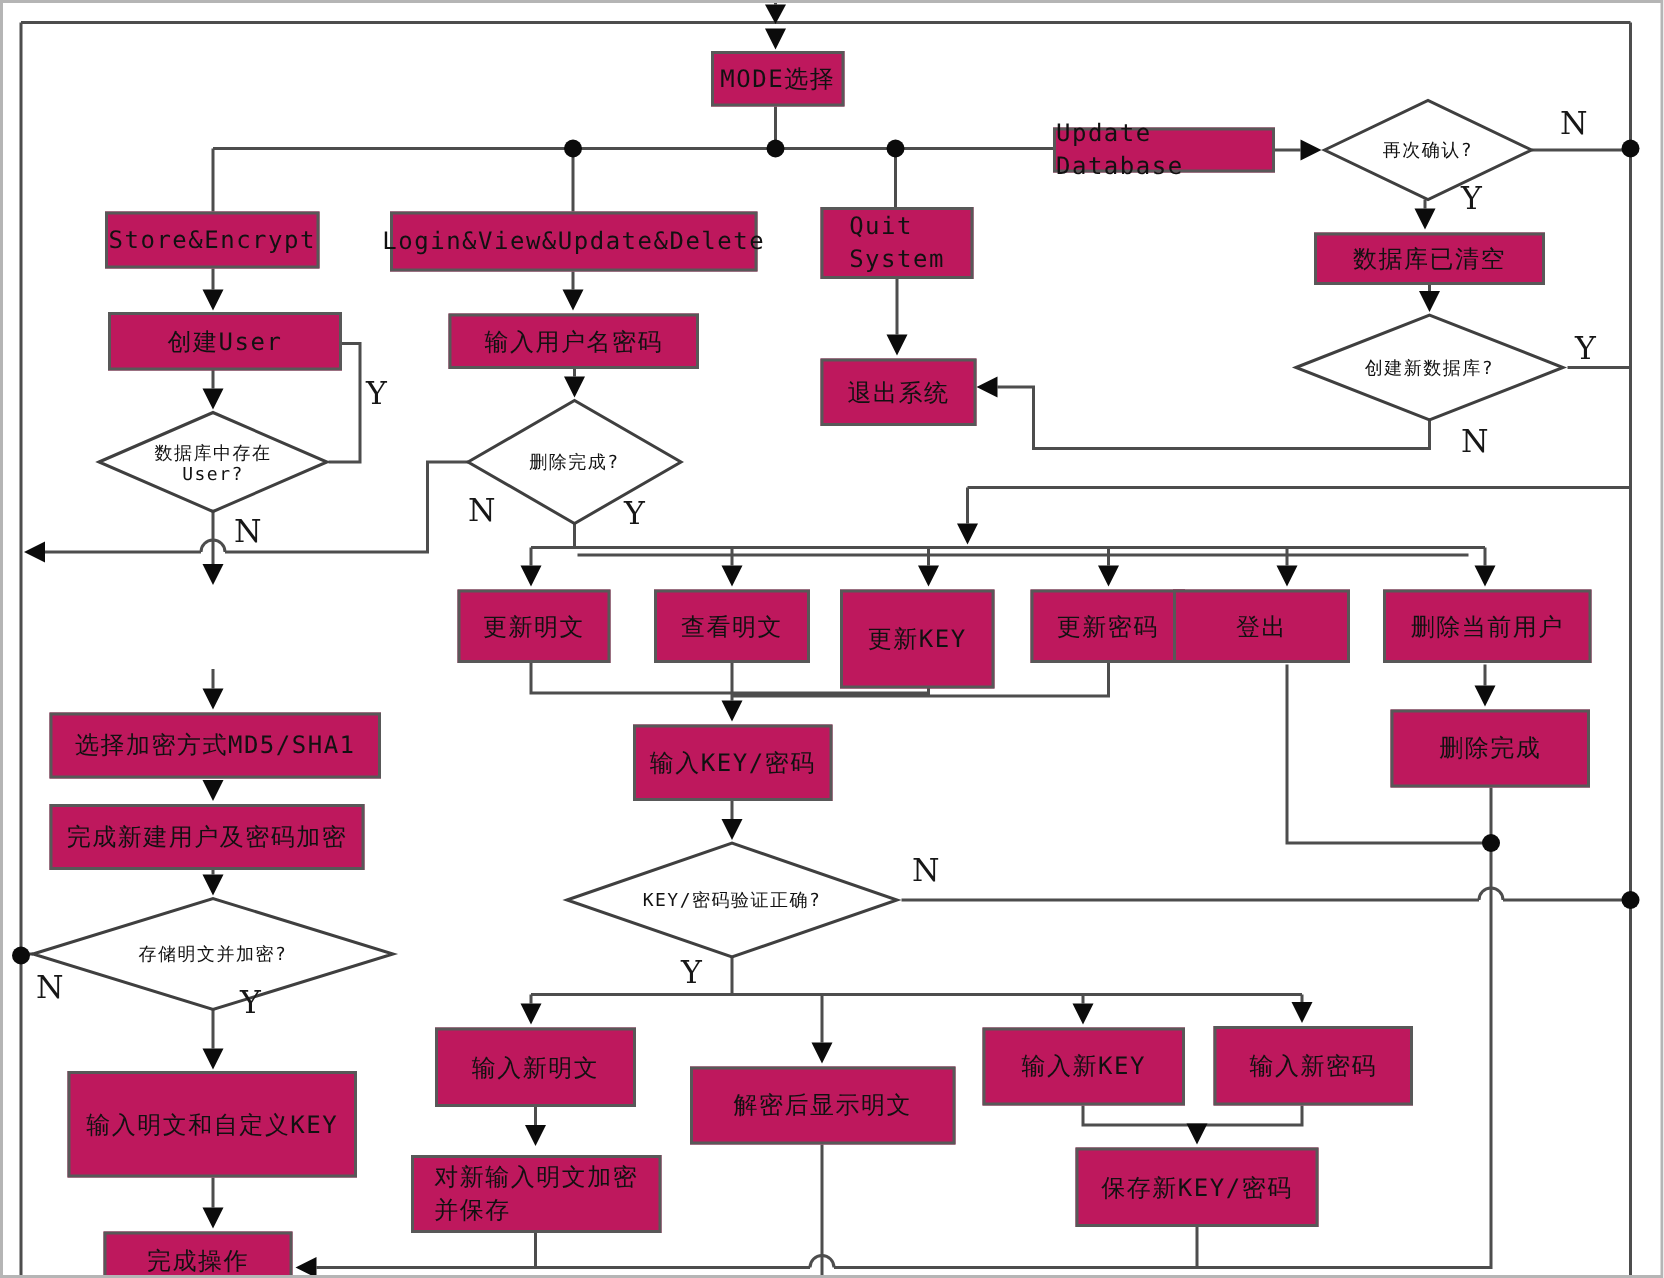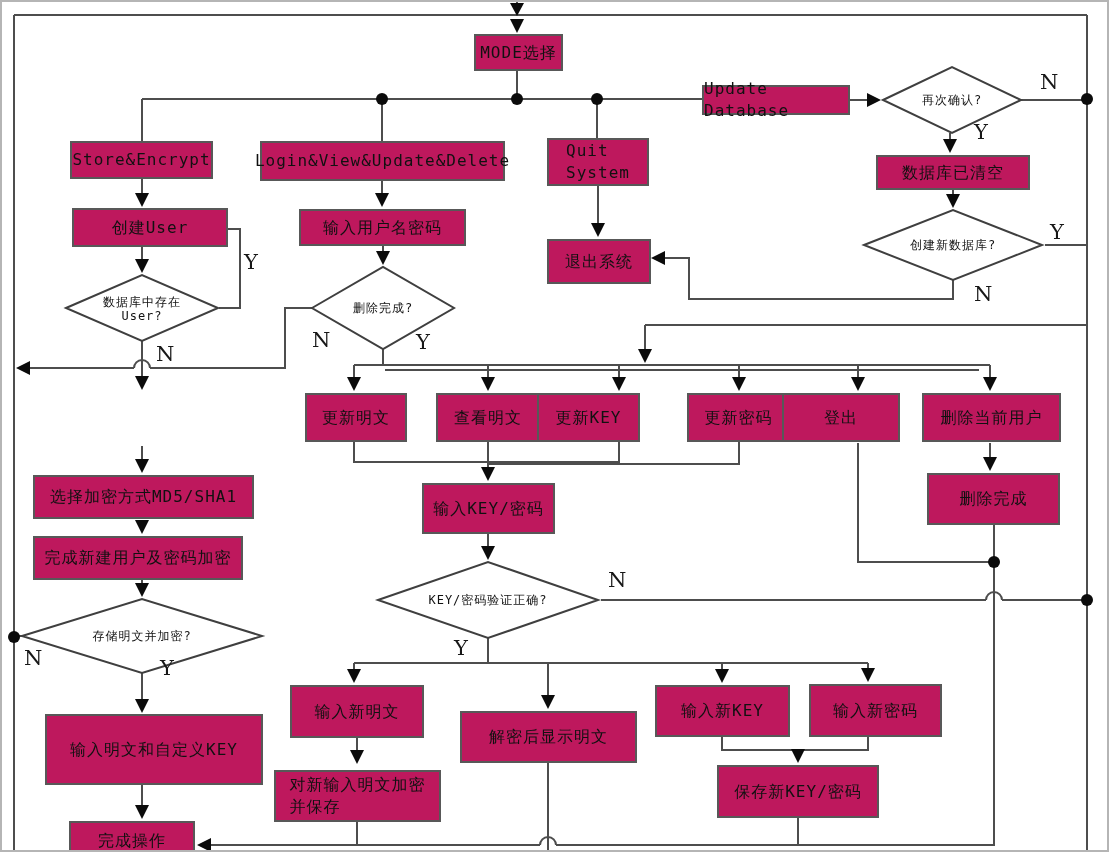--- a/index.html
+++ b/index.html
@@ -164,25 +164,25 @@
   <div class="node" style="left:258px;top:139px;width:245px;height:40px">Login&amp;View&amp;Update&amp;Delete</div>
   <div class="node" style="left:545px;top:136px;width:102px;height:48px">Quit
 System</div>
   <div class="node" style="left:700px;top:83px;width:148px;height:30px">Update Database</div>
   <div class="node" style="left:874px;top:153px;width:154px;height:35px">数据库已清空</div>
   <div class="node" style="left:70px;top:206px;width:156px;height:39px">创建User</div>
   <div class="node" style="left:297px;top:207px;width:167px;height:37px">输入用户名密码</div>
   <div class="node" style="left:545px;top:237px;width:104px;height:45px">退出系统</div>
   <div class="node" style="left:31px;top:473px;width:221px;height:44px">选择加密方式MD5/SHA1</div>
   <div class="node" style="left:31px;top:534px;width:210px;height:44px">完成新建用户及密码加密</div>
-  <div class="node" style="left:43px;top:712px;width:218px;height:71px">输入明文和自定义KEY</div>
+  <div class="node" style="left:43px;top:712px;width:193px;height:71px">输入明文和自定义KEY</div>
   <div class="node" style="left:67px;top:819px;width:126px;height:40px">完成操作</div>
   <div class="node" style="left:303px;top:391px;width:102px;height:49px">更新明文</div>
   <div class="node" style="left:434px;top:391px;width:104px;height:49px">查看明文</div>
-  <div class="node" style="left:535px;top:391px;width:103px;height:49px">更新KEY</div>
+  <div class="node" style="left:558px;top:391px;width:103px;height:66px">更新KEY</div>
   <div class="node" style="left:685px;top:391px;width:103px;height:49px">更新密码</div>
   <div class="node" style="left:780px;top:391px;width:118px;height:49px">登出</div>
   <div class="node" style="left:920px;top:391px;width:139px;height:49px">删除当前用户</div>
   <div class="node" style="left:925px;top:471px;width:133px;height:52px">删除完成</div>
   <div class="node" style="left:420px;top:481px;width:133px;height:51px">输入KEY/密码</div>
   <div class="node" style="left:288px;top:683px;width:134px;height:53px">输入新明文</div>
   <div class="node" style="left:458px;top:709px;width:177px;height:52px">解密后显示明文</div>
   <div class="node" style="left:653px;top:683px;width:135px;height:52px">输入新KEY</div>
   <div class="node" style="left:807px;top:682px;width:133px;height:53px">输入新密码</div>
   <div class="node" style="left:272px;top:768px;width:167px;height:52px">对新输入明文加密

